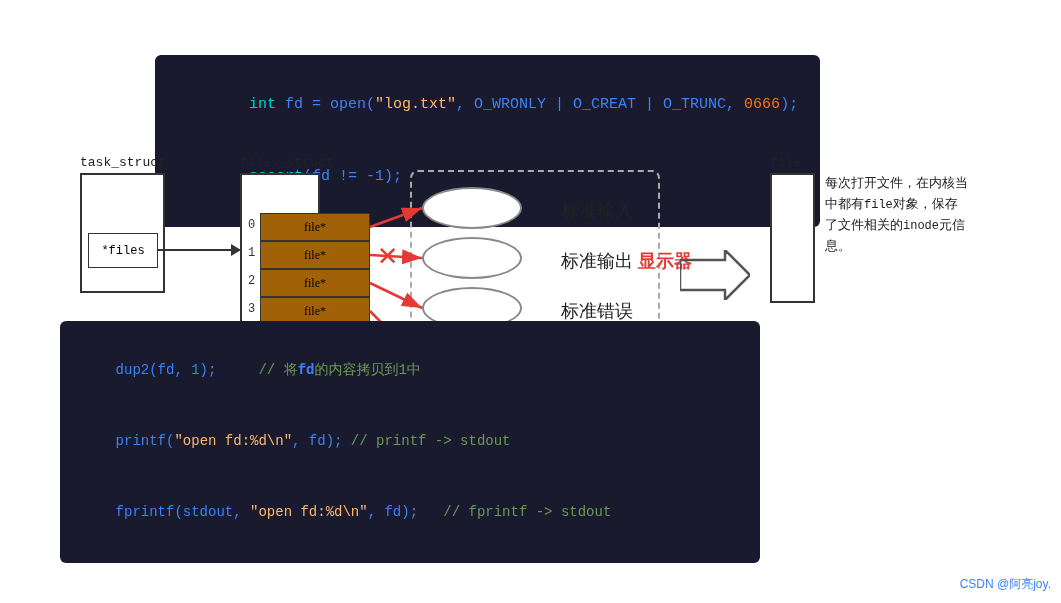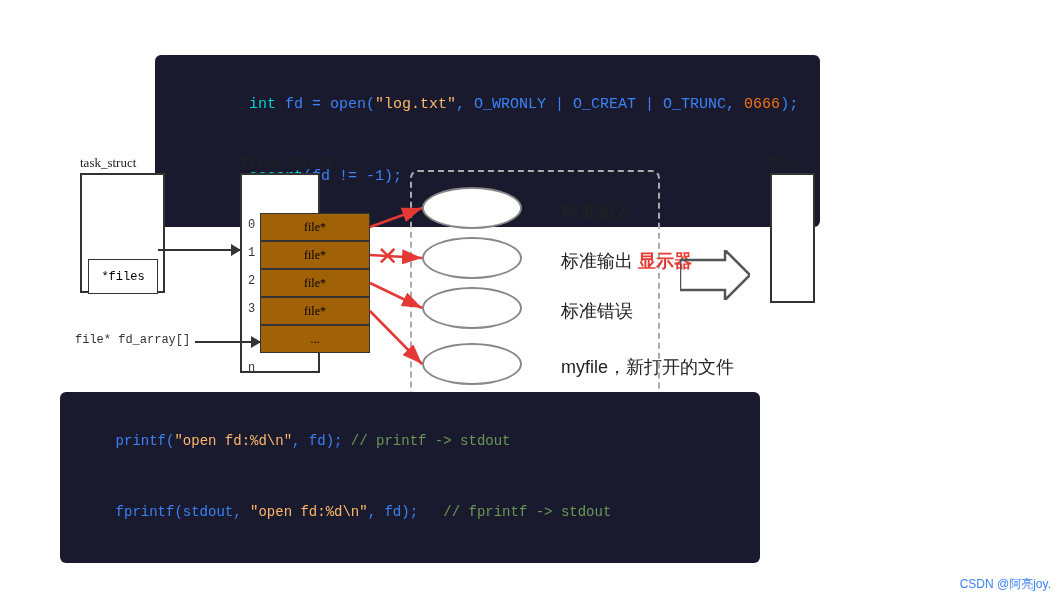--- a/index.html
+++ b/index.html
@@ -61,21 +61,21 @@
       height: 290px;
     }
 
     
     .task-struct-label {
       position: absolute;
       left: 40px;
       top: 0px;
       font-size: 13px;
       color: #222;
-      font-family: Liberation Serif, serif;
+      font-family: Liberation Mono, monospace;
     }
     .task-struct-box {
       position: absolute;
       left: 40px;
       top: 18px;
       width: 85px;
       height: 120px;
       border: 2px solid #333;
       background: white;
     }
@@ -85,21 +85,20 @@
       top: 78px;
       width: 70px;
       height: 35px;
       border: 1.5px solid #333;
       background: white;
       display: flex;
       align-items: center;
       justify-content: center;
       font-size: 12px;
       font-family: 'Courier New', monospace;
-      margin-top: 26px;
     }
 
     
     .arrow-h {
       position: absolute;
       height: 2px;
       background: #333;
     }
     .arrow-h::after {
       content: '';
@@ -319,25 +318,31 @@
   </svg>
 
   <svg style="position:absolute; left: 640px; top: 95px;" width="70" height="50">
     <polygon points="0,10 45,10 45,0 70,25 45,50 45,40 0,40" fill="none" stroke="#555" stroke-width="2.5"></polygon>
   </svg>
 
   <span class="file-label" style="left: 730px; top: 0px;">file</span>
 
   <div class="file-box" style="left: 730px; top: 18px; width: 45px; height: 130px;"></div>
 
+  <div class="right-desc" style="left: 785px; top: 18px;">
+    每次打开文件，在内核当中都有<span class="code-inline">file</span>对象，保存了文件相关的<span class="code-inline">inode</span>元信息。
+  </div>
 
 </div>
 
 <div class="code-block-bottom">
   <div class="code-line">
+    <span class="c-white">dup2(fd, 1);     </span><span class="c-comment">// 将</span><span class="c-white c-bold">fd</span><span class="c-comment">的内容拷贝到1中</span>
+  </div>
+  <div class="code-line">
     <span class="c-white">printf(</span><span class="c-orange">"open fd:%d\n"</span><span class="c-white">, fd); </span><span class="c-comment">// printf -&gt; stdout</span>
   </div>
   <div class="code-line">
     <span class="c-white">fprintf(stdout, </span><span class="c-orange">"open fd:%d\n"</span><span class="c-white">, fd);   </span><span class="c-comment">// fprintf -&gt; stdout</span>
   </div>
 </div>
 
 <div class="watermark">CSDN @阿亮joy.</div>
 
 </body></html>

